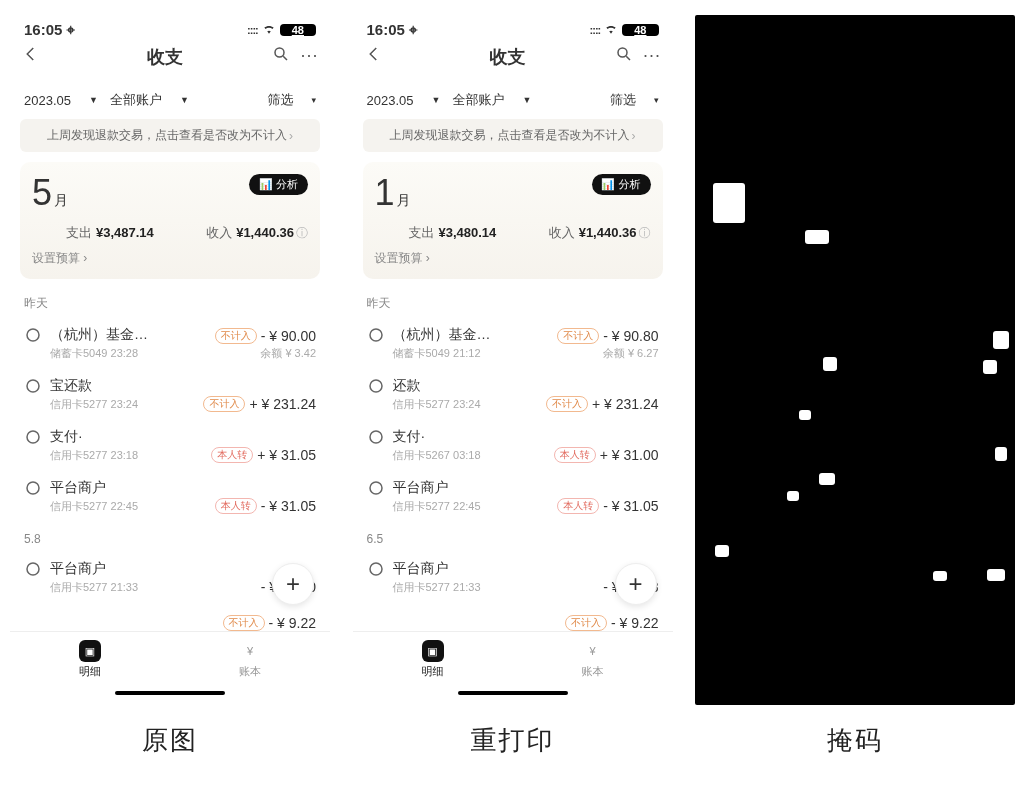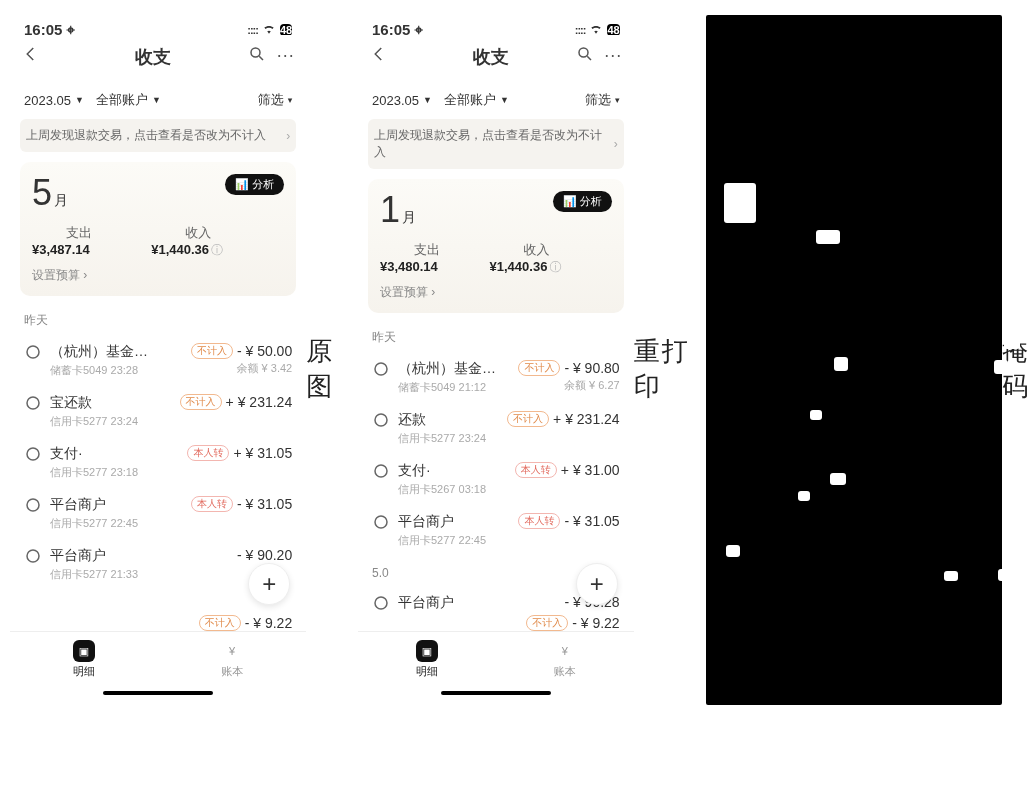--- a/index.html
+++ b/index.html
@@ -9,21 +9,21 @@
     background: #fff;
     font-family: -apple-system, "PingFang SC", "Hiragino Sans GB", "Microsoft YaHei", sans-serif;
     color: #333;
     position: relative;
   }
   .panels {
     display: flex;
     justify-content: space-between;
     padding: 15px 20px 0 10px;
   }
-  .panel-wrap { display:flex; align-items:center; }
+  .panel-wrap { display:flex; flex-direction:column; align-items:center; }
   .phone {
     width: 320px;
     height: 690px;
     background: #fff;
     border-radius: 18px;
     overflow: hidden;
     position: relative;
     display:flex;
     flex-direction:column;
   }
@@ -47,48 +47,48 @@
     display:flex;
     justify-content:space-between;
     align-items:center;
     padding: 0 14px;
     font-size: 15px;
     font-weight: 600;
   }
   .status-icons { display:flex; gap:4px; align-items:center; font-size:13px; font-weight:700;}
   .sig-dots{display:inline-block;font-size:11px;letter-spacing:-1px;}
   .wifi{display:inline-block;}
-  .batt{background:#000;color:#fff;border-radius:4px;padding:0 0;font-size:11px;text-decoration:underline;}
+  .batt{background:#000;color:#fff;border-radius:4px;padding:0 12px;font-size:11px;text-decoration:underline;}
 
   
   .header {
     height: 40px;
     display:flex;
     align-items:flex-start;
     justify-content:space-between;
     padding: 0 12px;
   }
   .hdr-left{width:50px;font-size:20px;color:#555;}
   .hdr-title{font-size:18px;font-weight:600;}
   .hdr-right{width:60px;display:flex;justify-content:flex-end;gap:10px;color:#555;font-size:18px;}
   .search-ic svg, .hdr-left svg{width:18px;height:18px;}
 
   
   .filter-row{
     display:flex;justify-content:space-between;align-items:center;
     padding:6px 14px;font-size:13px;color:#333;
   }
   .filter-left{display:flex;gap:12px;align-items:center;}
-  .dd{display:flex;align-items:center;gap:4px;}
+  .dd{display:flex;align-items:center;gap:18px;}
   .tri{font-size:9px;}
 
   
   .notice{
     margin:4px 10px;background:#f5f3ef;border-radius:6px;
-    padding:8px 6px;font-size:12px;color:#666;
+    padding:8px 27px;font-size:12px;color:#666;
     display:flex;justify-content:space-between;align-items:center;
   }
   .chev{color:#aaa;}
 
   
   .summary{
     margin:6px 10px;border-radius:10px;padding:10px 12px 12px 12px;
     background: linear-gradient(180deg,#fcfbf7 0%,#f6f3ed 100%);
     position:relative;
   }
@@ -105,21 +105,21 @@
   }
   .sum-label{color:#666;margin-right:4px;margin-left:34px;}
   .sum-val{font-weight:600;color:#222;}
   .info-ic{color:#bbb;font-size:12px;margin-left:2px;}
   .budget{margin-top:8px;font-size:12px;color:#888;}
 
   
   .list{flex:1;overflow:hidden;padding:0 14px;}
   .day-hdr{font-size:12px;color:#888;margin:10px 0 6px 0;}
   .tx{
-    display:flex;align-items:flex-start;justify-content:space-between;
+    display:flex;align-items:flex-end;justify-content:space-between;
     padding:8px 0;
   }
   .tx-left{display:flex;gap:8px;max-width:180px;}
   .tx-ic{width:18px;height:18px;flex:0 0 18px;color:#666;}
   .tx-text{display:flex;flex-direction:column;}
   .tx-title{font-size:14px;color:#333;white-space:nowrap;overflow:hidden;}
   .tx-sub{font-size:11px;color:#aaa;margin-top:2px;}
   .tx-right{display:flex;flex-direction:column;align-items:flex-end;}
   .tx-amt{font-size:14px;color:#333;}
   .tx-bal{font-size:11px;color:#aaa;margin-top:2px;}
@@ -244,21 +244,21 @@
                   <circle cx="12" cy="12" r="8" fill="none" stroke="currentColor" stroke-width="2"></circle>
                 </svg></span>
               <div class="tx-text">
                 <span class="tx-title">（杭州）基金…</span>
                 <span class="tx-sub">储蓄卡5049 23:28</span>
               </div>
             </div>
             <div class="tx-right">
               <span class="amt-wrap">
                 <span class="tag ">不计入</span>
-                <span class="tx-amt">- ¥ 50.00</span>
+                <span class="tx-amt">- ¥ 90.00</span>
               </span>
               <span class="tx-bal">余额 ¥ 3.42</span>
             </div>
           </div>
           <div class="tx">
             <div class="tx-left">
               <span class="tx-ic"><svg viewBox="0 0 24 24" width="18" height="18">
                   <circle cx="12" cy="12" r="8" fill="none" stroke="currentColor" stroke-width="2"></circle>
                 </svg></span>
               <div class="tx-text">
@@ -300,20 +300,21 @@
                 <span class="tx-sub">信用卡5277 22:45</span>
               </div>
             </div>
             <div class="tx-right">
               <span class="amt-wrap">
                 <span class="tag red">本人转</span>
                 <span class="tx-amt">- ¥ 31.05</span>
               </span>
             </div>
           </div>
+          <div class="day-hdr">5.8</div>
           <div class="tx">
             <div class="tx-left">
               <span class="tx-ic"><svg viewBox="0 0 24 24" width="18" height="18">
                   <circle cx="12" cy="12" r="8" fill="none" stroke="currentColor" stroke-width="2"></circle>
                 </svg></span>
               <div class="tx-text">
                 <span class="tx-title">平台商户</span>
                 <span class="tx-sub">信用卡5277 21:33</span>
               </div>
             </div>
@@ -484,21 +485,21 @@
                 <span class="tx-sub">信用卡5277 22:45</span>
               </div>
             </div>
             <div class="tx-right">
               <span class="amt-wrap">
                 <span class="tag red">本人转</span>
                 <span class="tx-amt">- ¥ 31.05</span>
               </span>
             </div>
           </div>
-          <div class="day-hdr">5.0</div>
+          <div class="day-hdr">6.5</div>
           <div class="tx">
             <div class="tx-left">
               <span class="tx-ic"><svg viewBox="0 0 24 24" width="18" height="18">
                   <circle cx="12" cy="12" r="8" fill="none" stroke="currentColor" stroke-width="2"></circle>
                 </svg></span>
               <div class="tx-text">
                 <span class="tx-title">平台商户</span>
                 <span class="tx-sub">信用卡5277 21:33</span>
               </div>
             </div>

